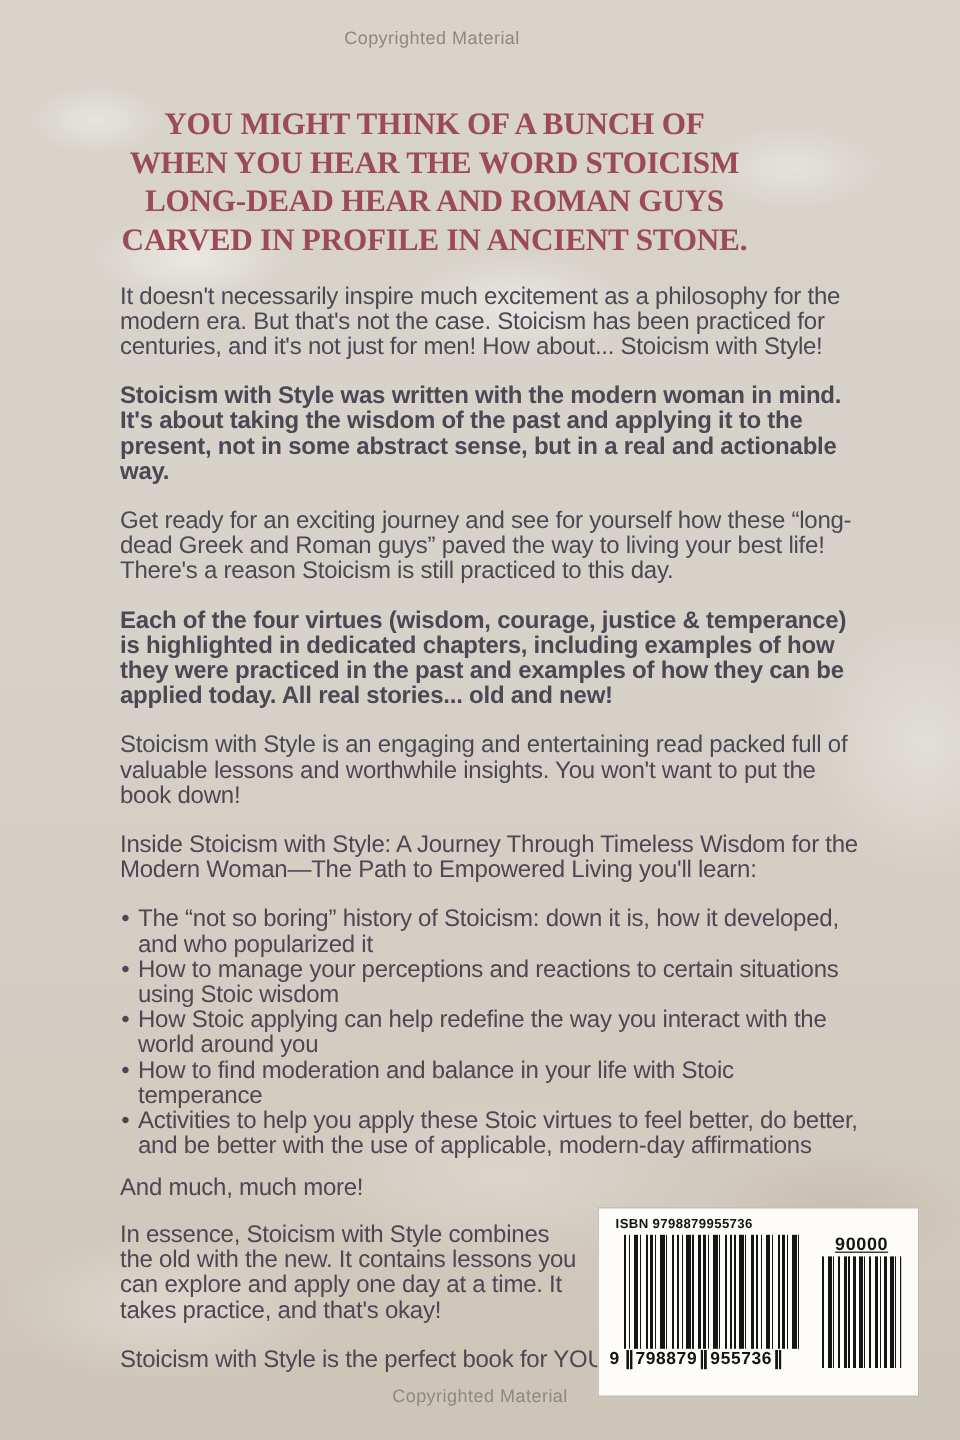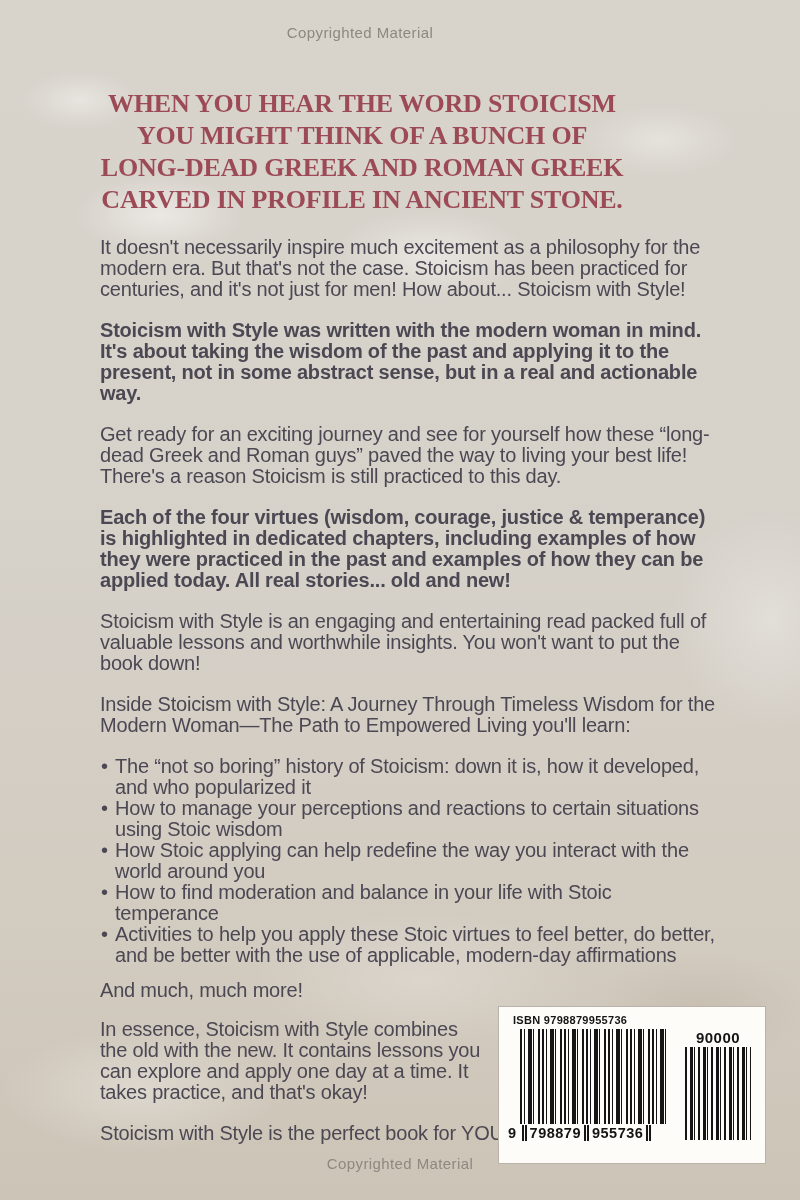--- a/index.html
+++ b/index.html
@@ -88,44 +88,44 @@
     display:flex; align-items:flex-start;
     font-size:14.5px; font-weight:bold; letter-spacing:.5px;
     margin-top:1px;
   }
   .guard {
     display:inline-block; width:5px; height:16px;
     background:linear-gradient(90deg,#151515 0 2px, transparent 2px 3px, #151515 3px 5px);
     margin:0 3px;
   }
   .digits-row .d9 { margin-right:2px; }
-  .addon { margin-left:10px; width:76px; }
+  .addon { margin-left:10px; width:76px;text-decoration:underline; }
   .addon-label {
     text-align:center; font-size:15px; font-weight:bold; letter-spacing:.5px;
     margin-bottom:1px;
   }
   .bars.addon {
     height:93px; width:66px; margin-left:5px;
     background-image:repeating-linear-gradient(90deg,
       #151515 0 2px, transparent 2px 5px,
       #151515 5px 8px, transparent 8px 9px,
       #151515 9px 10px, transparent 10px 13px);
   }
 </style>
 </head>
 <body>
 
 <div class="cover">
 
   <div class="copyright top">Copyrighted Material</div>
 
   <div class="headline">
+    <div>YOU MIGHT THINK OF A BUNCH OF</div>
     <div>WHEN YOU HEAR THE WORD STOICISM</div>
-    <div>YOU MIGHT THINK OF A BUNCH OF</div>
-    <div>LONG-DEAD GREEK AND ROMAN GREEK</div>
+    <div>LONG-DEAD HEAR AND ROMAN GUYS</div>
     <div>CARVED IN PROFILE IN ANCIENT STONE.</div>
   </div>
 
   <div class="column">
     <p>It doesn't necessarily inspire much excitement as a philosophy for the modern era. But that's not the case. Stoicism has been practiced for centuries, and it's not just for men! How about... Stoicism with Style!</p>
     <p class="bold">Stoicism with Style was written with the modern woman in mind. It's about taking the wisdom of the past and applying it to the present, not in some abstract sense, but in a real and actionable way.</p>
     <p>Get ready for an exciting journey and see for yourself how these “long-dead Greek and Roman guys” paved the way to living your best life! There's a reason Stoicism is still practiced to this day.</p>
     <p class="bold">Each of the four virtues (wisdom, courage, justice &amp; temperance) is highlighted in dedicated chapters, including examples of how they were practiced in the past and examples of how they can be applied today. All real stories... old and new!</p>
     <p>Stoicism with Style is an engaging and entertaining read packed full of valuable lessons and worthwhile insights. You won't want to put the book down!</p>
     <p>Inside Stoicism with Style: A Journey Through Timeless Wisdom for the Modern Woman—The Path to Empowered Living you'll learn:</p>

